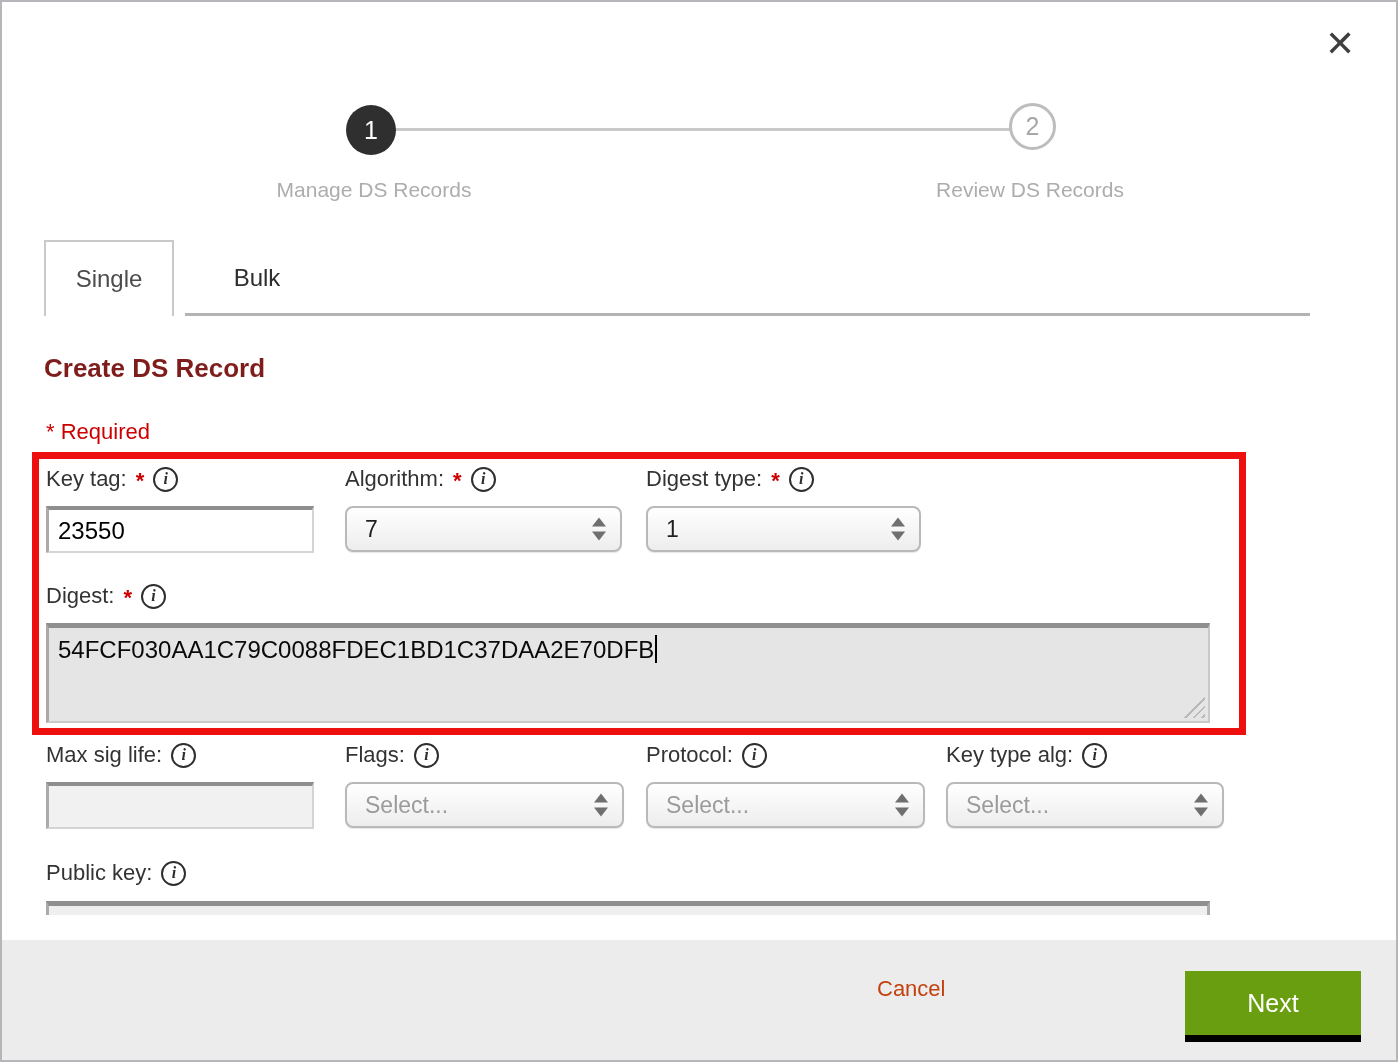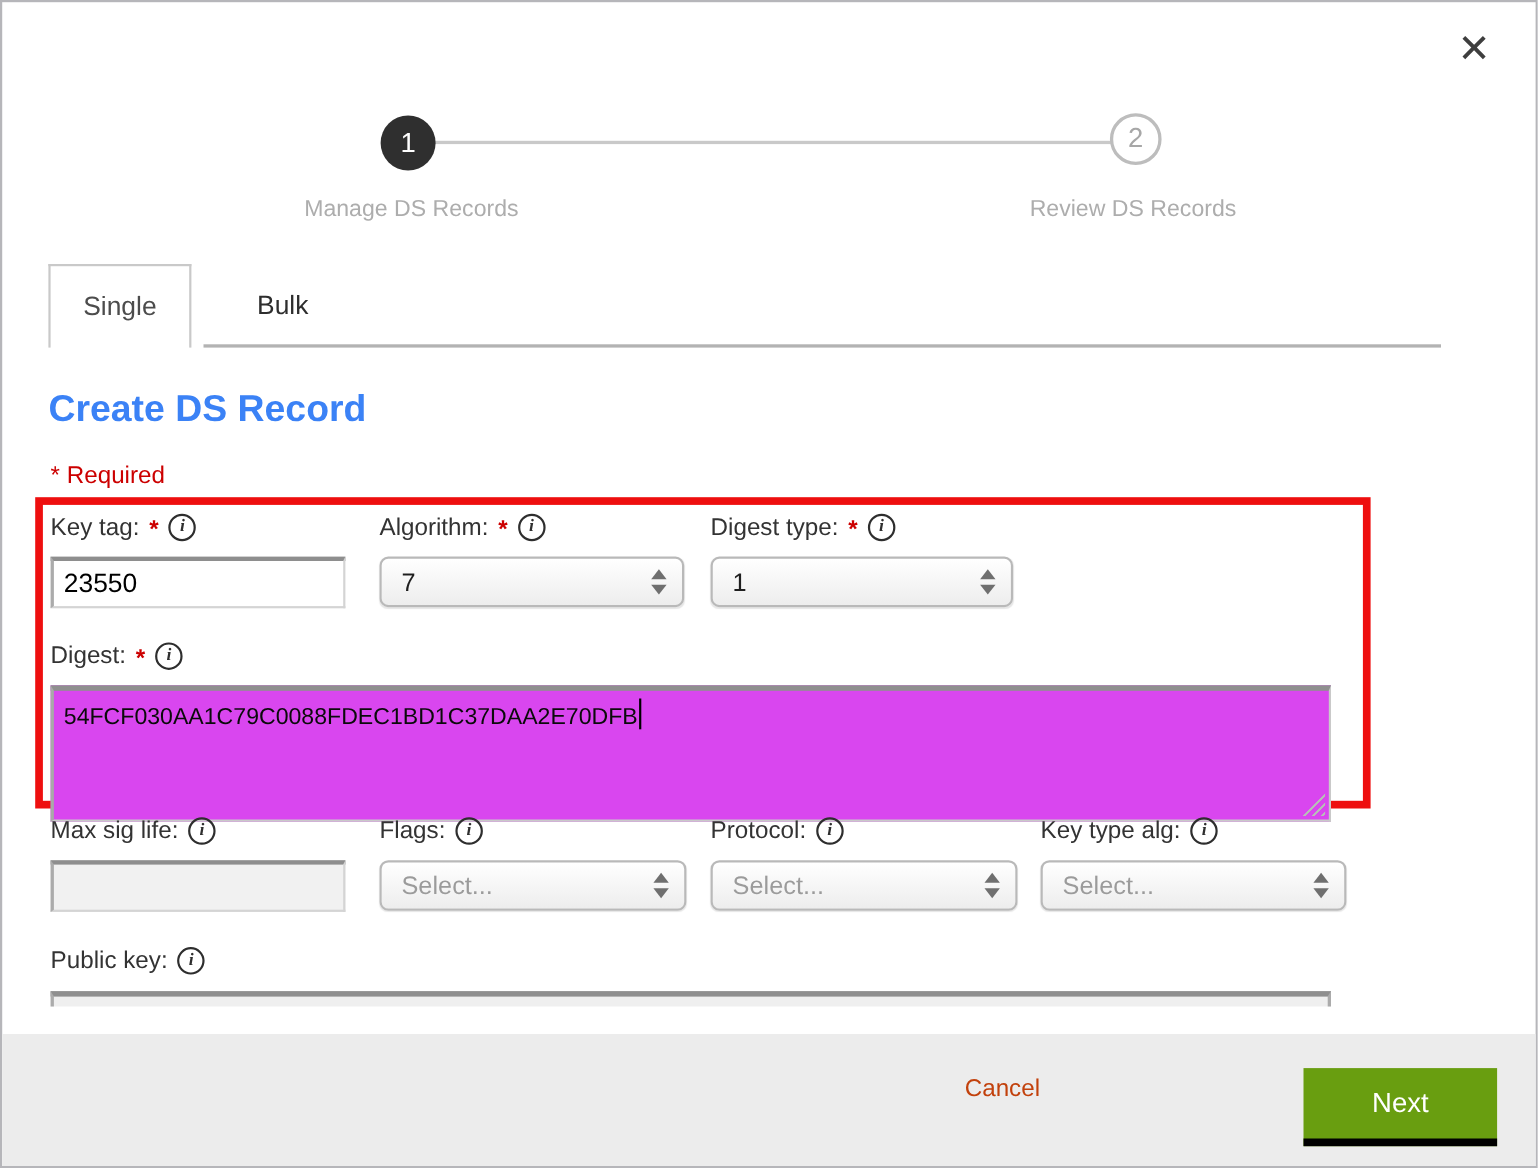--- a/index.html
+++ b/index.html
@@ -28,21 +28,21 @@
   .step-label.two { left:913px; }
 
   
   .tabs { position:absolute; left:42px; top:238px; width:1266px; height:76px; }
   .tab-line { position:absolute; left:141px; right:0; bottom:0; height:3px; background:#b3b3b3; }
   .tab { position:absolute; top:0; height:76px; display:flex; align-items:center; justify-content:center; font-size:24px; cursor:pointer; }
   .tab.active { left:0; width:130px; background:#fff; border:2px solid #c9c9c9; border-bottom:none; color:#4c4c4c; }
   .tab.inactive { left:141px; width:144px; color:#2e2e2e; }
 
   
-  .page-title { position:absolute; left:42px; top:351px; font-size:34px; font-weight:bold; color:#3b82f6; }
+  .page-title { position:absolute; left:42px; top:351px; font-size:26px; font-weight:bold; color:#7f1d1d; }
   .required-note { position:absolute; left:44px; top:417px; font-size:22px; color:#cc0000; }
 
   
   .highlight-box { position:absolute; left:30px; top:450px; width:1214px; height:283px; border:7px solid #ee0f0f; pointer-events:none; }
 
   
   .field { position:absolute; }
   .field-label { display:flex; align-items:center; gap:9px; font-size:22px; color:#333; height:30px; margin-bottom:12px; }
   .req-star { color:#cc0000; font-size:22px; font-weight:bold; position:relative; top:2px; }
   .info-icon {
@@ -61,23 +61,23 @@
     position:relative; height:46px; border:2px solid #b9b9b9; border-radius:8px;
     background:linear-gradient(#ffffff,#ededed); box-shadow:0 1px 1px rgba(0,0,0,0.10);
     display:flex; align-items:center; padding:0 44px 0 18px; font-size:23px; color:#1f1f1f; cursor:pointer;
   }
   .select-box .ph { color:#9b9b9b; }
   .sel-arrows { position:absolute; right:14px; top:50%; transform:translateY(-50%); display:flex; flex-direction:column; align-items:center; gap:5px; }
   .sel-arrows .up   { width:0; height:0; border-left:7px solid transparent; border-right:7px solid transparent; border-bottom:9px solid #6f6f6f; }
   .sel-arrows .down { width:0; height:0; border-left:7px solid transparent; border-right:7px solid transparent; border-top:9px solid #6f6f6f; }
 
   .textarea-box {
-    position:relative; width:1164px; height:124px; background:#d946ef;
+    position:relative; width:1164px; height:100px; background:#e5e5e5;
     border:2px solid #c9c9c9; border-top:5px solid #8f8f8f; border-left:3px solid #a9a9a9;
-    font-size:21px; color:#0a0a0a; padding:7px 9px; overflow:hidden; white-space:nowrap;
+    font-size:24px; color:#0a0a0a; padding:7px 9px; overflow:hidden; white-space:nowrap;
   }
   .caret { display:inline-block; width:2px; height:28px; background:#000; vertical-align:-5px; margin-left:1px; }
   .resize-handle {
     position:absolute; right:3px; bottom:3px; width:22px; height:22px; cursor:nwse-resize;
     background:repeating-linear-gradient(135deg, transparent 0 4px, #b9b9b9 4px 6px);
     clip-path:polygon(100% 0, 100% 100%, 0 100%);
   }
   .textarea-clipped {
     position:absolute; left:44px; top:899px; width:1164px; height:14px;
     background:#efefef; border:3px solid #ababab; border-top:5px solid #8f8f8f; border-bottom:none;

